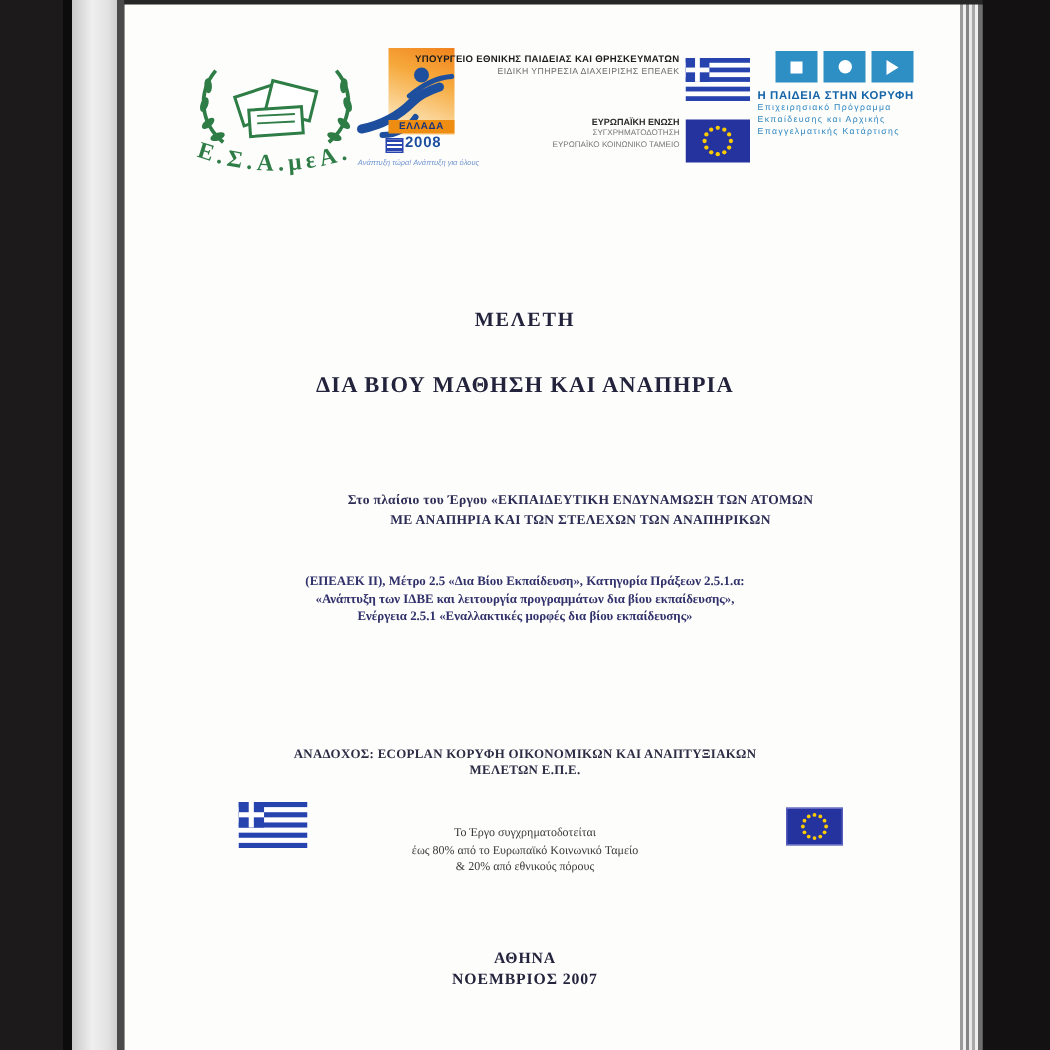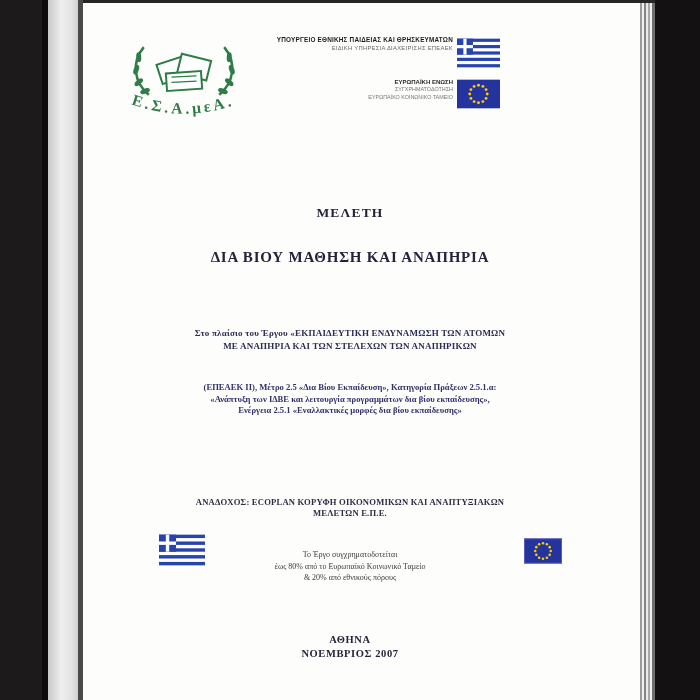--- a/index.html
+++ b/index.html
@@ -46,21 +46,21 @@
   .ellada-band span{font-size:6.5px;font-weight:bold;color:#17357d;letter-spacing:.5px;}
   .mini-flag{position:absolute;left:24px;top:62px;width:10px;height:8px;
     background:repeating-linear-gradient(180deg,#2743ae 0 1.5px,#fff 1.5px 3px);border:0.5px solid #2743ae;}
   .y2008{position:absolute;left:37px;top:60px;font-size:10px;font-weight:bold;color:#1d4f9e;letter-spacing:.5px;}
   .slogan{position:absolute;left:0;top:76px;width:92px;text-align:center;font-size:5px;font-style:italic;color:#6e93cf;white-space:nowrap;}
 
   
   .t-center{position:absolute;left:0;width:534px;text-align:center;}
   .title1{top:202px;font-size:13.5px;font-weight:bold;color:#23233c;letter-spacing:1.2px;}
   .title2{top:246px;font-size:15px;font-weight:bold;color:#23233c;letter-spacing:.8px;}
-  .p1{top:324px;font-size:9px;font-weight:bold;color:#2c2c54;line-height:12.5px;letter-spacing:.2px;}
+  .p1{top:324px;font-size:9px;font-weight:bold;color:#2c2c54;line-height:12.5px;letter-spacing:.2px;margin-left:37px;}
   .p2{top:379px;font-size:8.6px;font-weight:bold;color:#31316b;line-height:11.5px;}
   .contractor{top:494px;font-size:8.6px;font-weight:bold;color:#2c2c44;line-height:11px;letter-spacing:.2px;}
   .cofin-text{top:534px;font-size:8px;color:#3a3a3a;line-height:11.5px;margin-top:12px;}
   .flag-gr-bottom{position:absolute;left:76px;top:531px;width:46px;height:32px;}
   .flag-eu-bottom{position:absolute;left:441px;top:533px;width:38px;height:30px;}
   .footer{top:630px;font-size:10.5px;font-weight:bold;color:#23233c;line-height:13.5px;letter-spacing:.6px;}
 </style>
 </head>
 <body>
 
@@ -104,20 +104,35 @@
 
           <defs>
               <path id="esaArc" d="M4,56 Q50,74 96,56"></path>
             </defs>
           <text font-family="Liberation Serif, DejaVu Serif, serif" font-size="12.5" font-weight="bold" fill="#2e7d46" letter-spacing="2.5">
             <textPath href="#esaArc" startOffset="4">Ε.Σ.Α.μεΑ.</textPath>
           </text>
         </svg>
       </div>
 
+      <div class="ellada">
+        <div class="orange-box"></div>
+        <svg class="runner-svg" viewBox="0 0 88 56">
+          <circle cx="46" cy="12" r="5" fill="#1d4f9e"></circle>
+          <path d="M6,48 Q26,44 40,30 Q46,24 58,20" fill="none" stroke="#1d4f9e" stroke-width="6" stroke-linecap="round"></path>
+          <path d="M38,26 Q52,14 66,13" fill="none" stroke="#1d4f9e" stroke-width="3.5" stroke-linecap="round"></path>
+          <path d="M20,52 Q34,52 42,40" fill="none" stroke="#1d4f9e" stroke-width="4" stroke-linecap="round"></path>
+        </svg>
+        <div class="ellada-band">
+          <span>ΕΛΛΑΔΑ</span>
+        </div>
+        <div class="mini-flag"></div>
+        <div class="y2008">2008</div>
+        <div class="slogan">Ανάπτυξη τώρα! Ανάπτυξη για όλους</div>
+      </div>
 
       <div class="ministry">
         <div class="l1">ΥΠΟΥΡΓΕΙΟ ΕΘΝΙΚΗΣ ΠΑΙΔΕΙΑΣ ΚΑΙ ΘΡΗΣΚΕΥΜΑΤΩΝ</div>
         <div class="l2">ΕΙΔΙΚΗ ΥΠΗΡΕΣΙΑ ΔΙΑΧΕΙΡΙΣΗΣ ΕΠΕΑΕΚ</div>
       </div>
 
       <svg class="flag-gr-top" viewBox="0 0 27 18">
         <rect width="27" height="18" fill="#ffffff"></rect>
         <g fill="#2743ae">
           <rect y="0" width="27" height="2"></rect>
@@ -148,20 +163,37 @@
             <circle cx="8.74" cy="11.75" r="0.9"></circle>
           <circle cx="8" cy="9" r="0.9"></circle>
             <circle cx="8.74" cy="6.25" r="0.9"></circle>
           <circle cx="10.75" cy="4.24" r="0.9"></circle>
             <circle cx="13.5" cy="3.5" r="0.9"></circle>
           <circle cx="16.25" cy="4.24" r="0.9"></circle>
             <circle cx="18.26" cy="6.25" r="0.9"></circle>
         </g>
       </svg>
 
+      <div class="paideia">
+        <div class="sq-row">
+          <div class="sq">
+              <div class="glyph-square"></div>
+            </div>
+          <div class="sq">
+              <div class="glyph-circle"></div>
+            </div>
+          <div class="sq">
+              <div class="glyph-tri"></div>
+            </div>
+        </div>
+        <div class="paideia-title">Η ΠΑΙΔΕΙΑ ΣΤΗΝ ΚΟΡΥΦΗ</div>
+        <div class="paideia-sub">Επιχειρησιακό Πρόγραμμα</div>
+        <div class="paideia-sub">Εκπαίδευσης και Αρχικής</div>
+        <div class="paideia-sub">Επαγγελματικής Κατάρτισης</div>
+      </div>
     </div>
 
     <div class="t-center title1">ΜΕΛΕΤΗ</div>
     <div class="t-center title2">ΔΙΑ ΒΙΟΥ ΜΑΘΗΣΗ ΚΑΙ ΑΝΑΠΗΡΙΑ</div>
 
     <div class="t-center p1">
       <div>Στο πλαίσιο του  Έργου «ΕΚΠΑΙΔΕΥΤΙΚΗ ΕΝΔΥΝΑΜΩΣΗ ΤΩΝ ΑΤΟΜΩΝ</div>
       <div>ΜΕ ΑΝΑΠΗΡΙΑ ΚΑΙ ΤΩΝ ΣΤΕΛΕΧΩΝ ΤΩΝ ΑΝΑΠΗΡΙΚΩΝ</div>
     </div>
 

